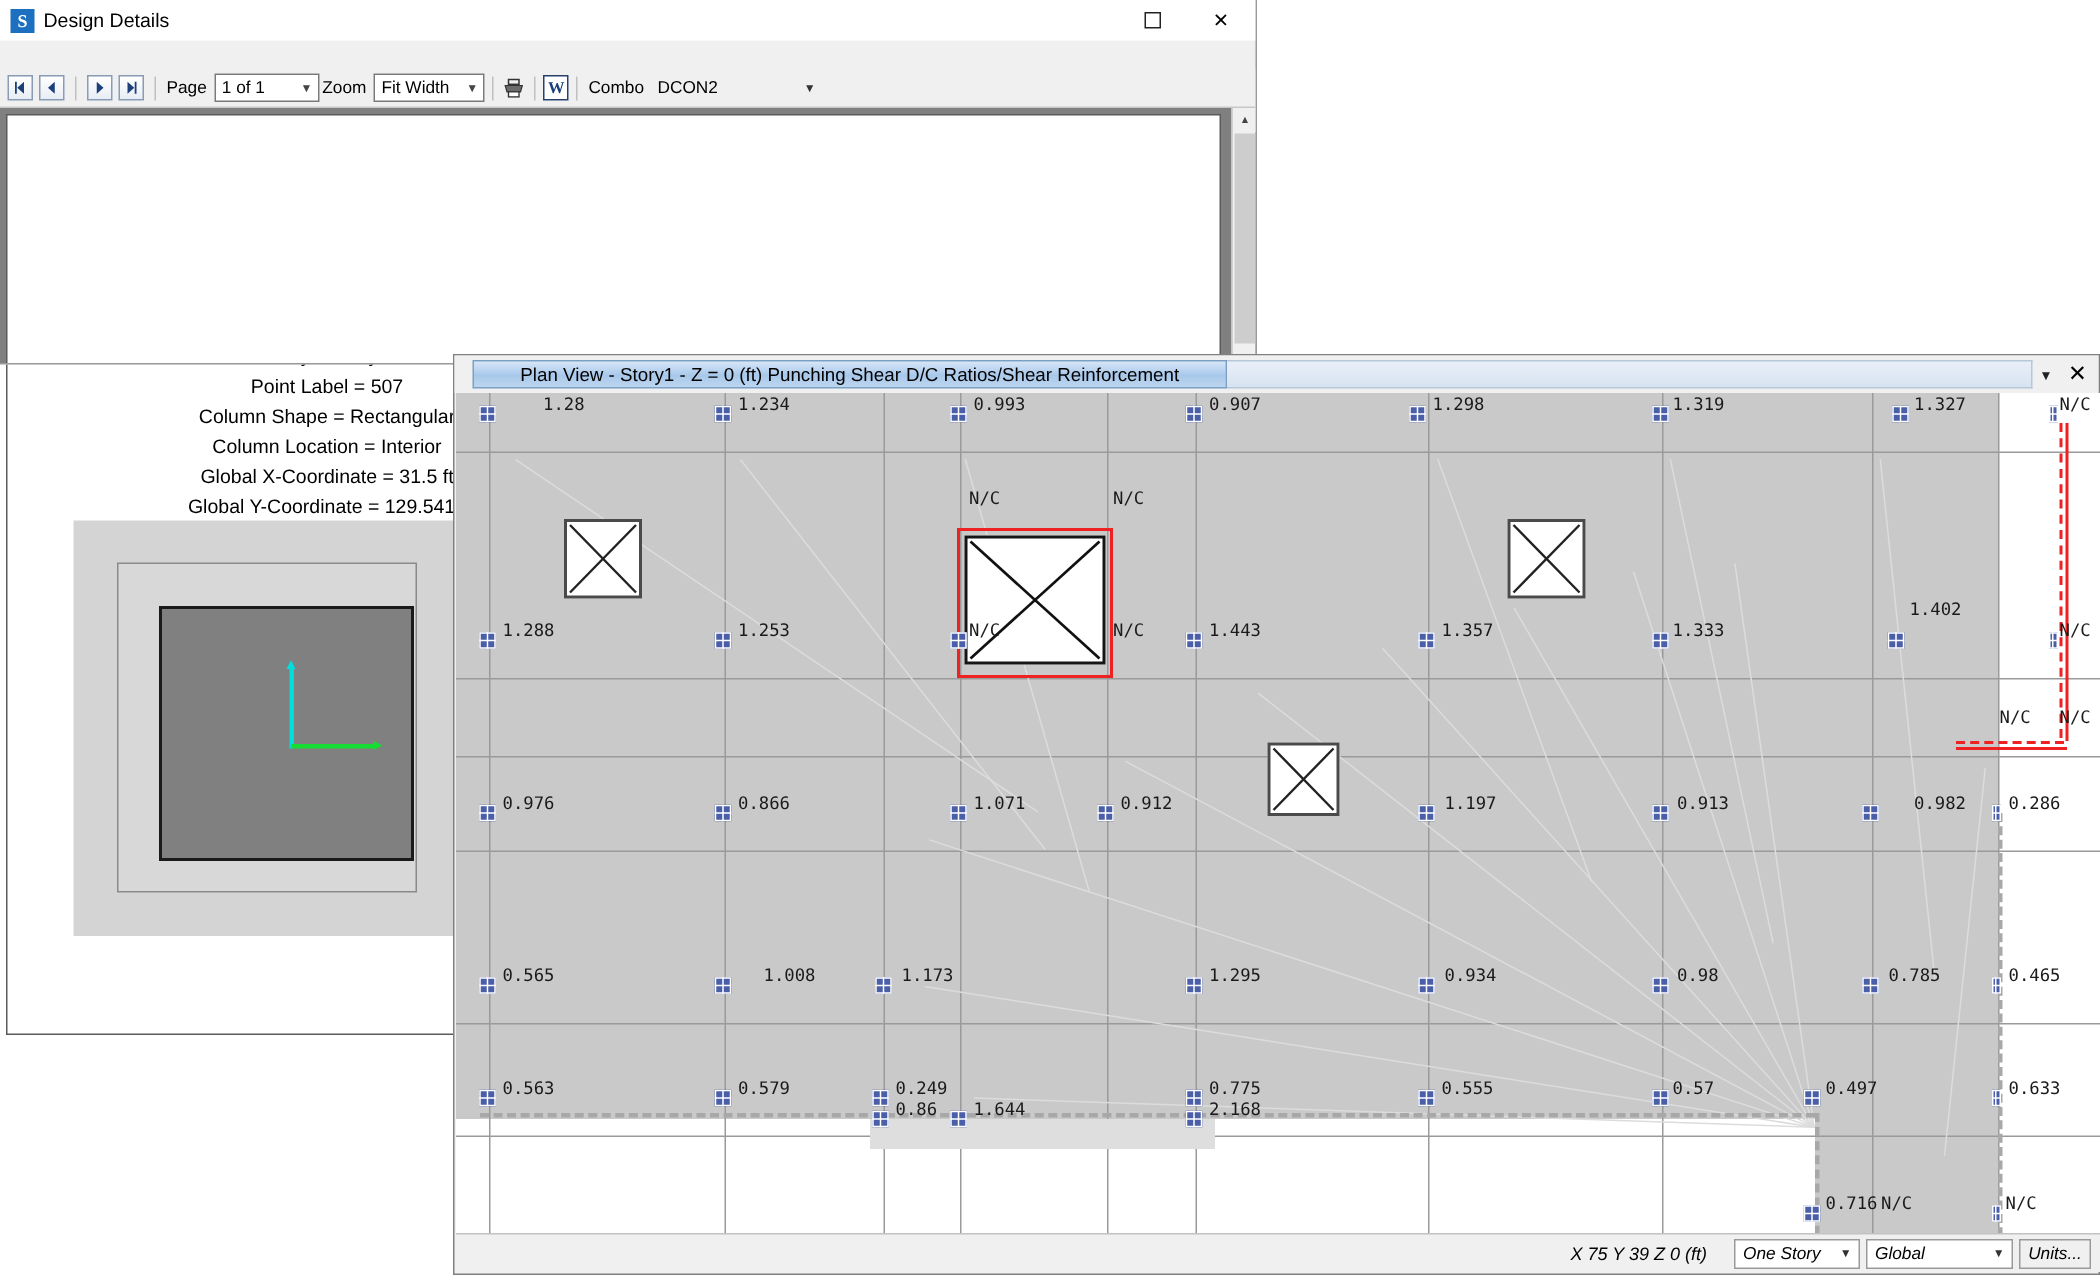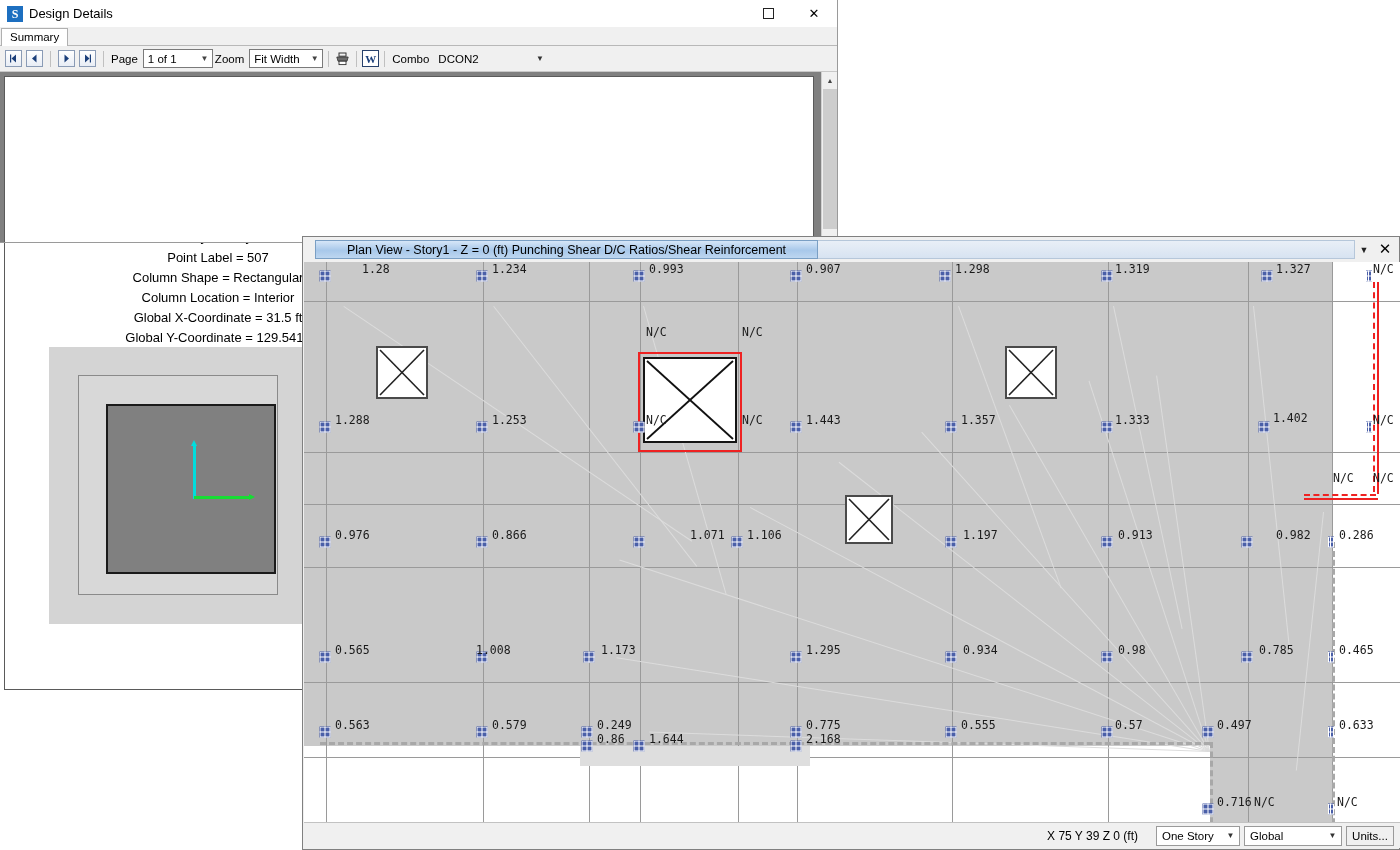--- a/index.html
+++ b/index.html
@@ -239,21 +239,21 @@
   .red-solid-h { position:absolute; height:2px; background:#ee2222; }
   .gray-dash-v { position:absolute; width:0; border-left:3px dashed #a8a8a8; }
   .gray-dash-h { position:absolute; height:0; border-top:3px dashed #a8a8a8; }
   .faint-line { position:absolute; background:#dcdcdc; transform-origin:0 0; height:1px; }
   .band-strip { position:absolute; background:#dedede; }
 
   
   #plan-statusbar {
     position:absolute; left:1px; bottom:1px; width:1096px; height:26px;
     background:#f0f0f0; border-top:1px solid #c2c2c2;
-    display:flex; align-items:center; justify-content:flex-end;
+    display:flex; align-items:center; justify-content:flex-end;font-style:italic;
   }
   #coord-readout { font-size:12px; color:#000; margin-right:18px; }
   .sb-combo {
     height:20px; border:1px solid #9a9a9a; background:#ffffff;
     display:flex; align-items:center; font-size:11.5px; color:#000;
     padding-left:5px; margin-right:4px;
   }
   .sb-combo .cbtext{ flex:1; }
   .sb-combo .cbarrow{ width:17px; text-align:center; font-size:8px; color:#333; }
   #sb-story { width:84px; }
@@ -303,23 +303,20 @@
 
     <div id="dd-titlebar">
       <div id="dd-appicon">S</div>
       <div id="dd-title">Design Details</div>
       <div class="win-btn" id="dd-maximize">
         <span class="maxsq"></span>
       </div>
       <div class="win-btn" id="dd-close">✕</div>
     </div>
 
-    <div id="dd-tabstrip">
-      <div id="dd-tab-summary">Summary</div>
-    </div>
 
     <div id="dd-toolbar">
       <div class="tb-icon tb-first">
         <svg width="11" height="11" viewBox="0 0 11 11">
             <path d="M8 1.5 L3.5 5.5 L8 9.5 Z" fill="#1b3f7a"></path>
             <rect x="2" y="1.5" width="1.2" height="8" fill="#1b3f7a"></rect>
           </svg>
       </div>
       <div class="tb-icon">
         <svg width="11" height="11" viewBox="0 0 11 11">
@@ -523,32 +520,32 @@
           <div class="dc-label" style="left: 811px; top: 0px;">1.319</div>
           <div class="dc-label" style="left: 972px; top: 0px;">1.327</div>
           <div class="dc-label" style="left: 1069px; top: 0px;">N/C</div>
           <div class="dc-label" style="left: 31px; top: 151px;">1.288</div>
           <div class="dc-label" style="left: 188px; top: 151px;">1.253</div>
           <div class="dc-label" style="left: 342px; top: 151px;">N/C</div>
           <div class="dc-label" style="left: 438px; top: 151px;">N/C</div>
           <div class="dc-label" style="left: 502px; top: 151px;">1.443</div>
           <div class="dc-label" style="left: 657px; top: 151px;">1.357</div>
           <div class="dc-label" style="left: 811px; top: 151px;">1.333</div>
-          <div class="dc-label" style="left: 969px; top: 149px;">1.402</div>
+          <div class="dc-label" style="left: 969px; top: 137px;">1.402</div>
           <div class="dc-label" style="left: 1069px; top: 151px;">N/C</div>
           <div class="dc-label" style="left: 31px; top: 266px;">0.976</div>
           <div class="dc-label" style="left: 188px; top: 266px;">0.866</div>
-          <div class="dc-label" style="left: 345px; top: 266px; margin-left: 41px;">1.071</div>
-          <div class="dc-label" style="left: 443px; top: 266px;">1.106</div>
+          <div class="dc-label" style="left: 345px; top: 266px;">1.071</div>
+          <div class="dc-label" style="left: 443px; top: 266px;">0.912</div>
           <div class="dc-label" style="left: 659px; top: 266px;">1.197</div>
           <div class="dc-label" style="left: 814px; top: 266px;">0.913</div>
           <div class="dc-label" style="left: 972px; top: 266px;">0.982</div>
           <div class="dc-label" style="left: 1035px; top: 266px;">0.286</div>
           <div class="dc-label" style="left: 31px; top: 381px;">0.565</div>
-          <div class="dc-label" style="left: 172px; top: 381px;">1.008</div>
+          <div class="dc-label" style="left: 205px; top: 381px;">1.008</div>
           <div class="dc-label" style="left: 297px; top: 381px;">1.173</div>
           <div class="dc-label" style="left: 502px; top: 381px;">1.295</div>
           <div class="dc-label" style="left: 659px; top: 381px;">0.934</div>
           <div class="dc-label" style="left: 814px; top: 381px;">0.98</div>
           <div class="dc-label" style="left: 955px; top: 381px;">0.785</div>
           <div class="dc-label" style="left: 1035px; top: 381px;">0.465</div>
           <div class="dc-label" style="left: 31px; top: 456px;">0.563</div>
           <div class="dc-label" style="left: 188px; top: 456px;">0.579</div>
           <div class="dc-label" style="left: 293px; top: 456px;">0.249</div>
           <div class="dc-label" style="left: 502px; top: 456px;">0.775</div>

